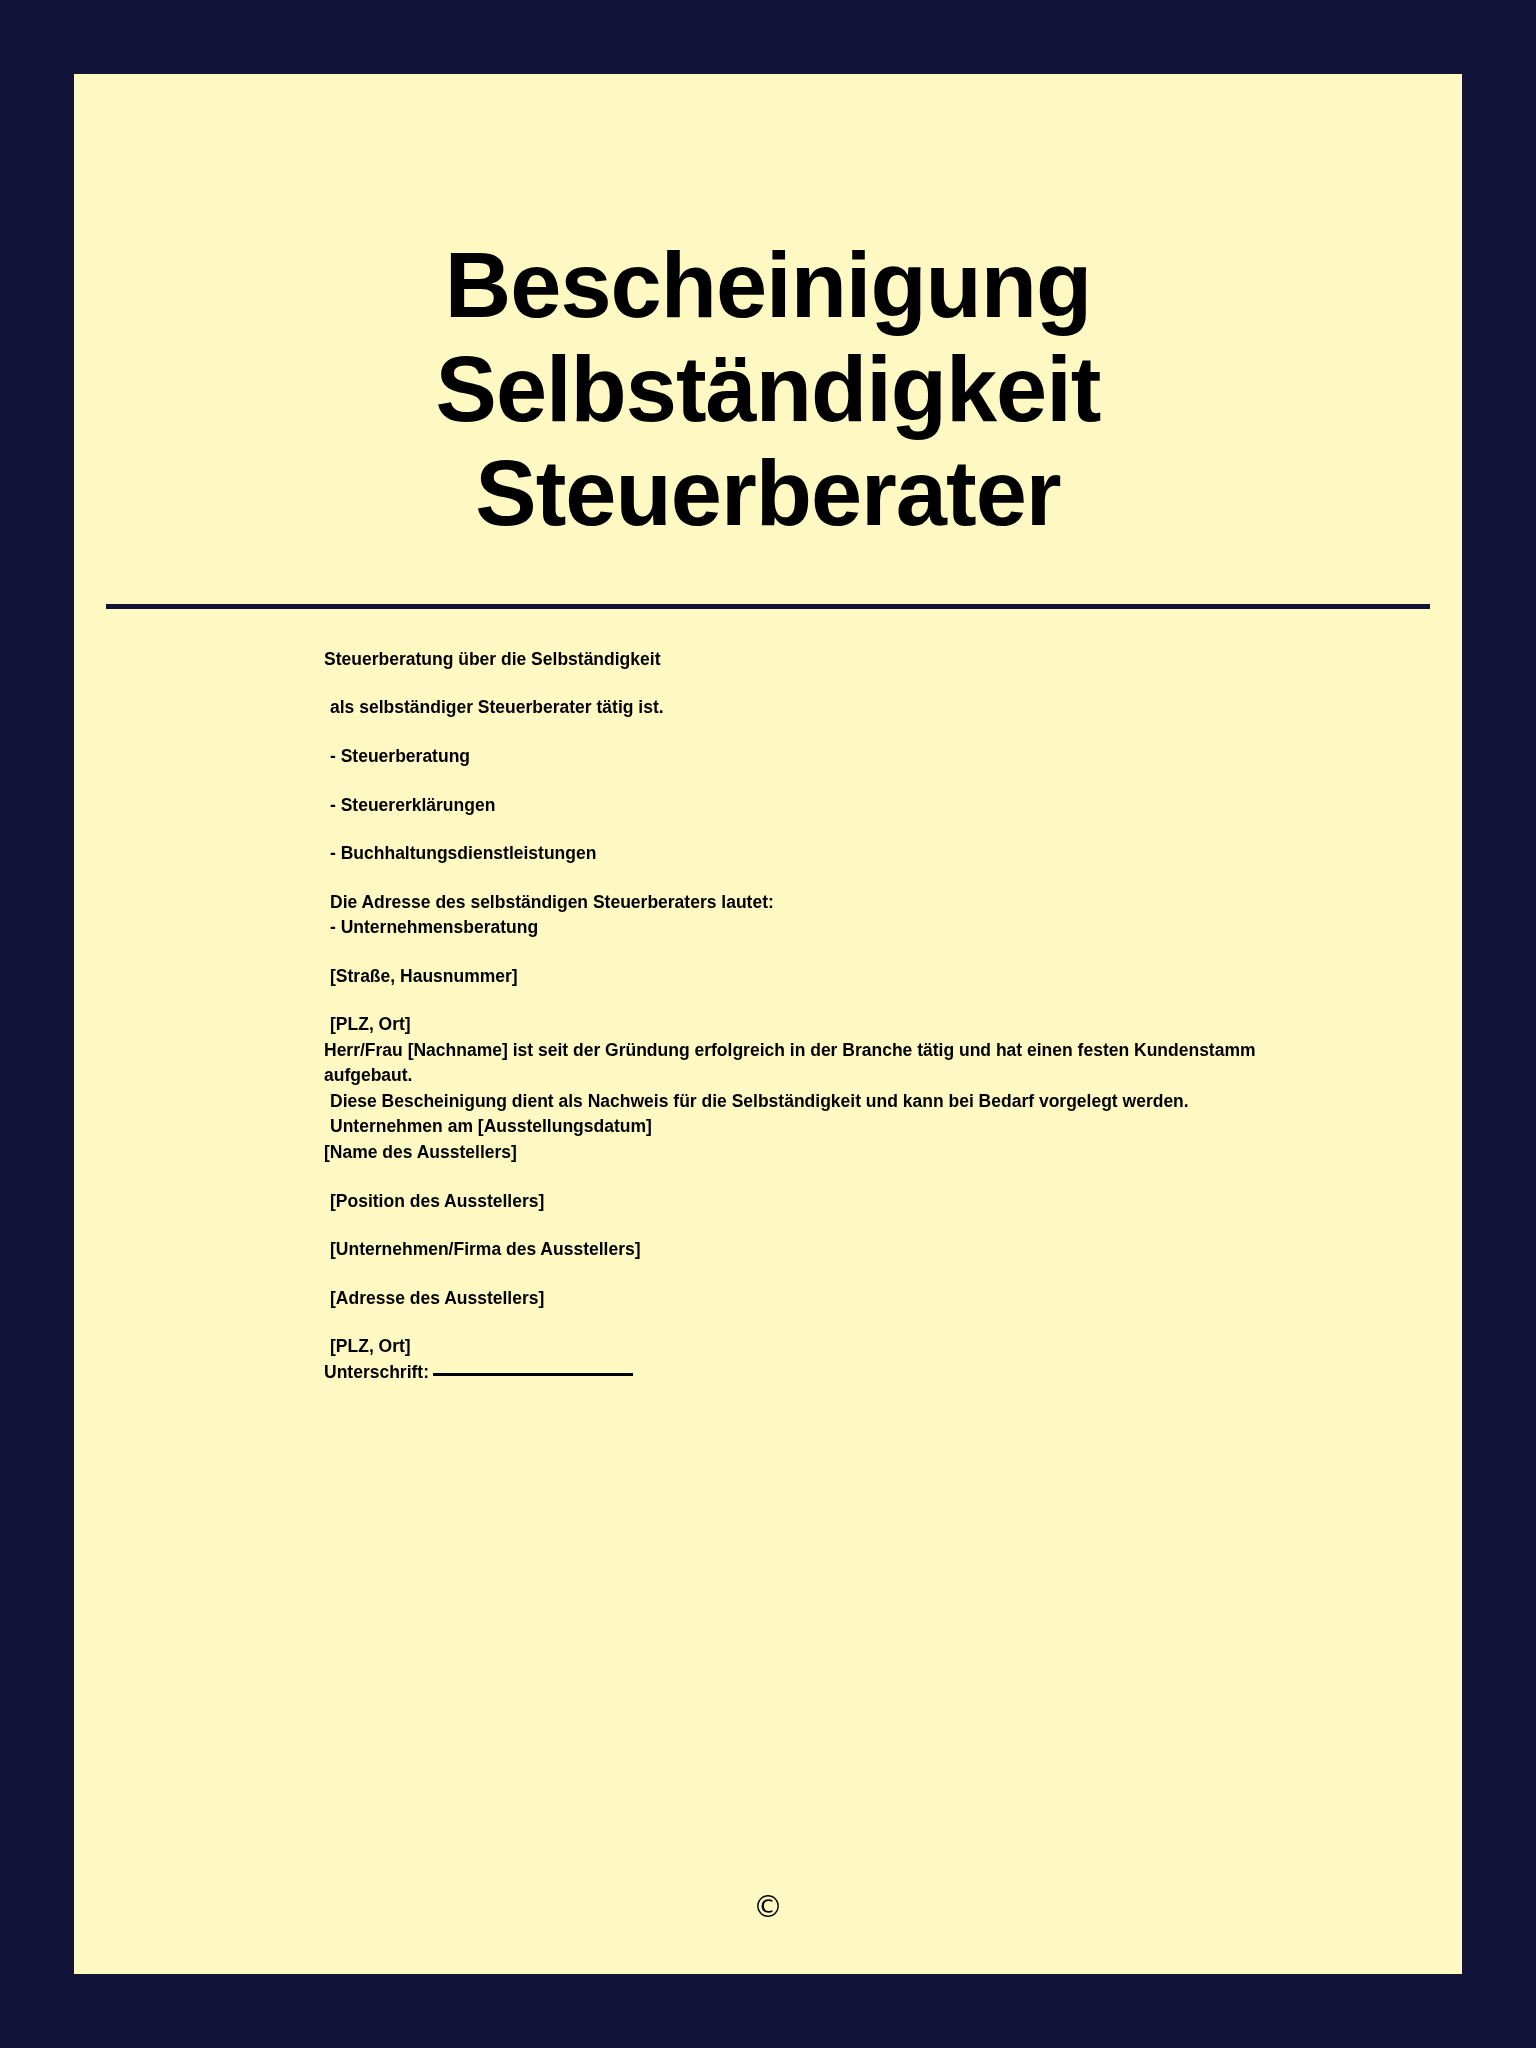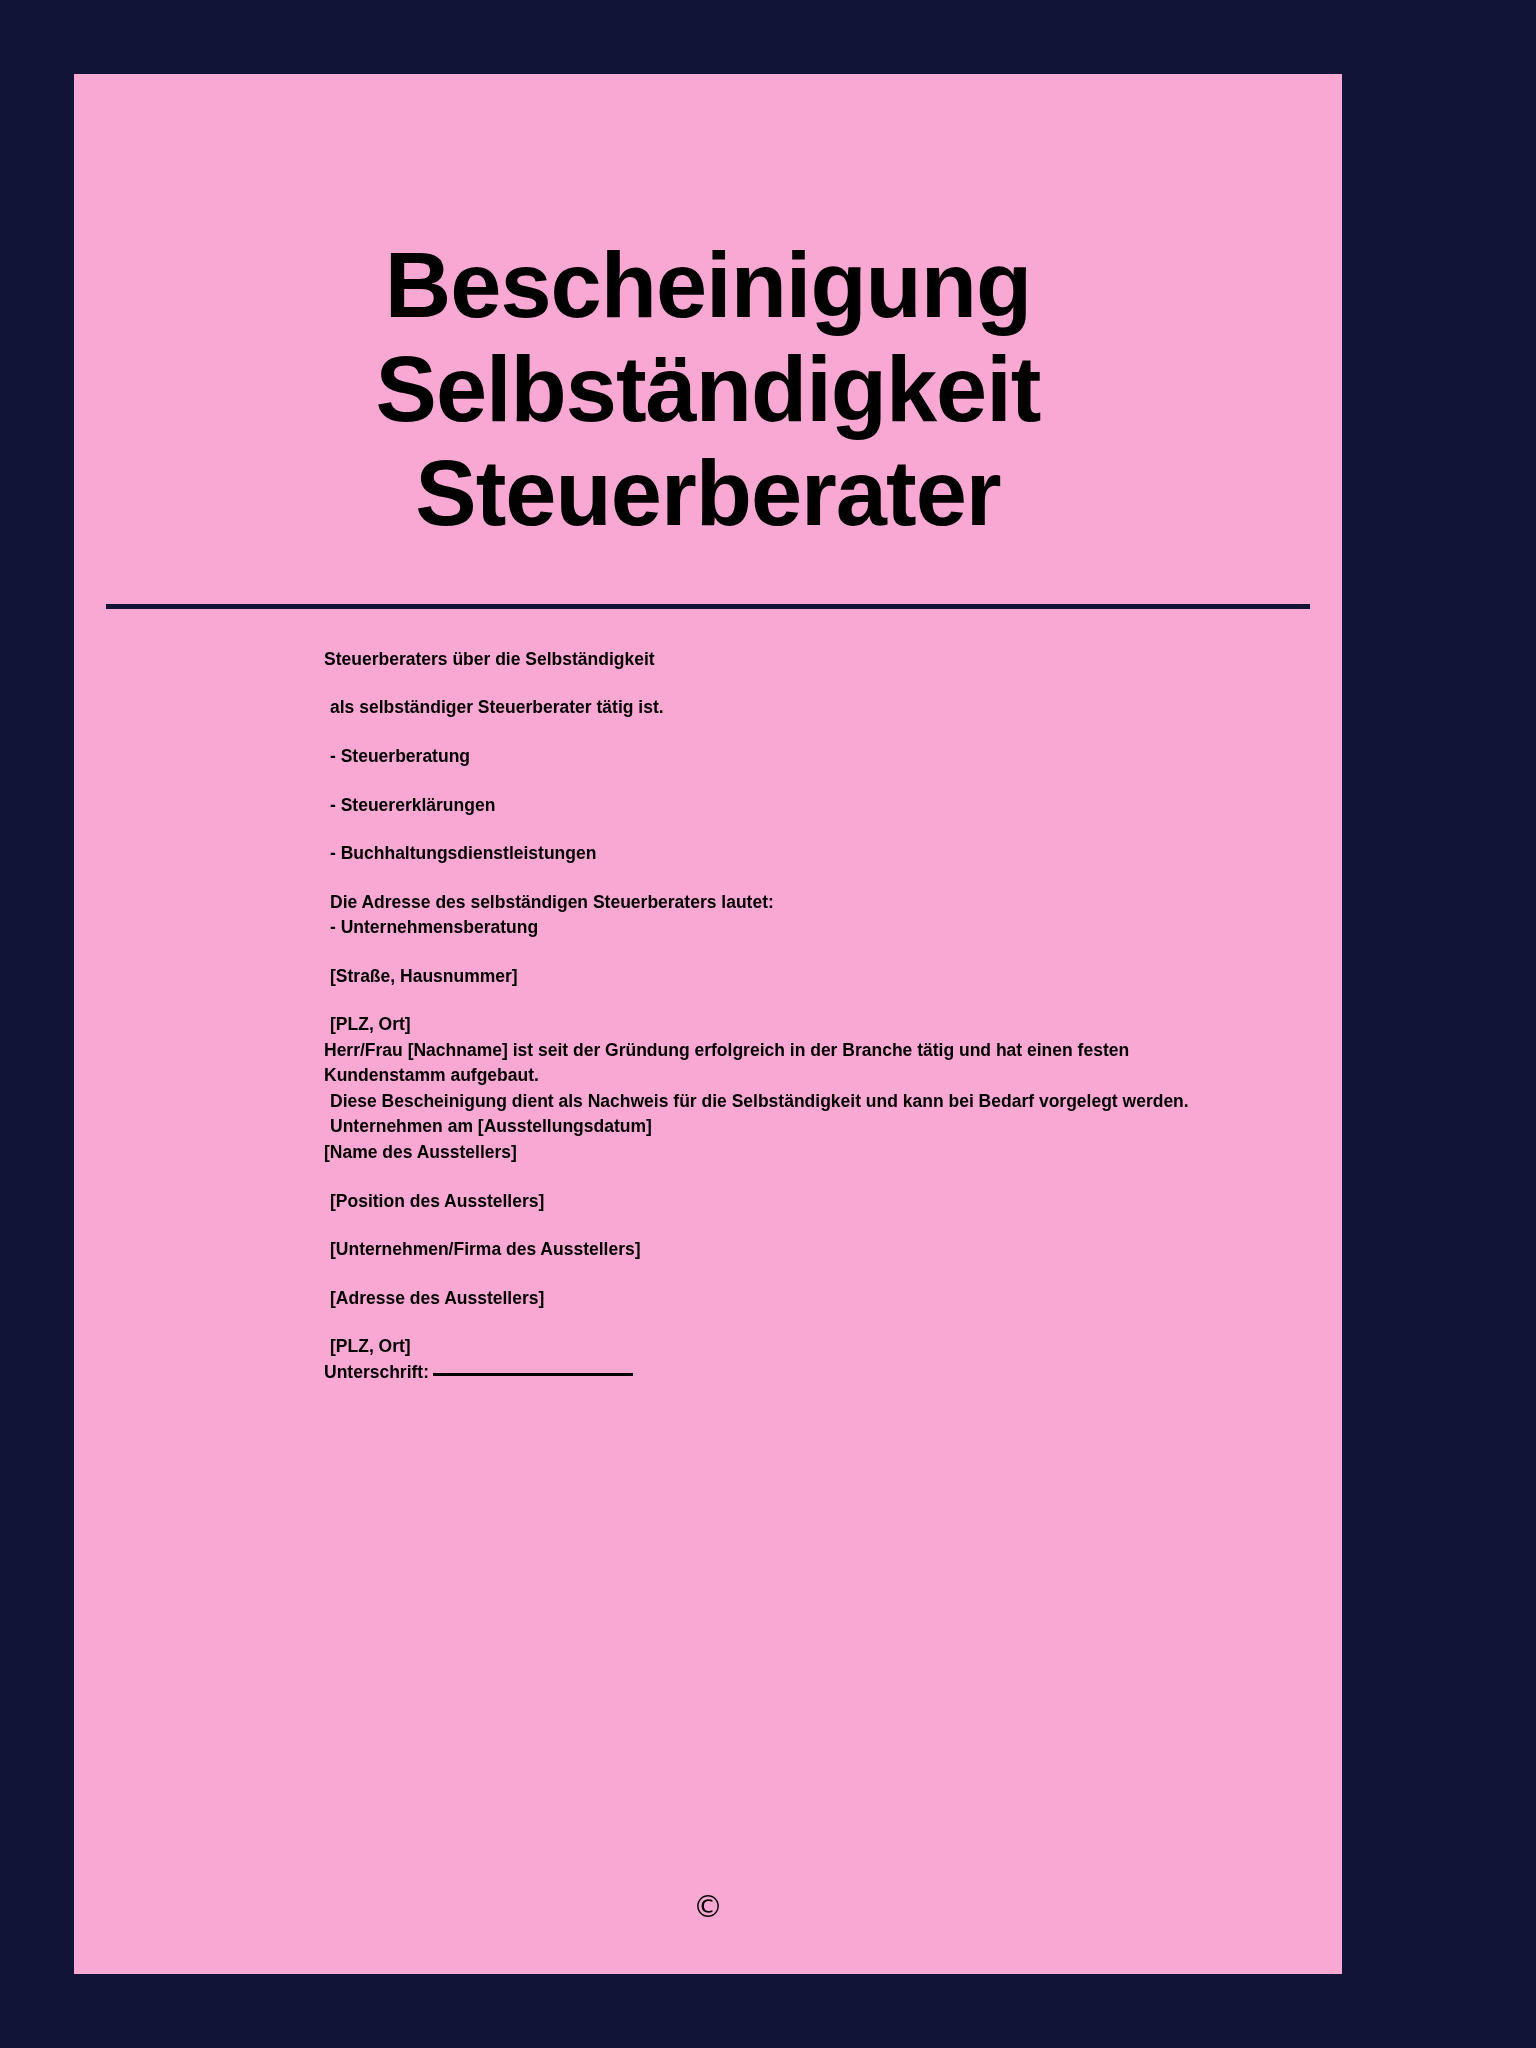--- a/index.html
+++ b/index.html
@@ -10,23 +10,23 @@
     width: 1536px;
     height: 2048px;
     background: #111436;
     font-family: "Liberation Sans", sans-serif;
     overflow: hidden;
   }
   .page {
     position: absolute;
     left: 74px;
     top: 74px;
-    width: 1268px;
+    width: 1388px;
     height: 1900px;
-    background: #f9a8d4;
+    background: #fef9c3;
     box-sizing: border-box;
   }
   .title-block {
     padding: 160px 100px 0 100px;
     text-align: center;
   }
   .doc-title {
     font-size: 92px;
     line-height: 1.13;
     font-weight: bold;
@@ -86,21 +86,21 @@
     <h1 class="doc-title">
       <span>Bescheinigung</span><br>
       <span>Selbständigkeit</span><br>
       <span>Steuerberater</span>
     </h1>
   </div>
 
   <div class="divider"></div>
 
   <div class="body-block">
-    <p>Steuerberaters über die Selbständigkeit</p>
+    <p>Steuerberatung über die Selbständigkeit</p>
     <div class="gap-line"></div>
     <p class="indent">als selbständiger Steuerberater tätig ist.</p>
     <div class="gap-line"></div>
     <p class="indent">- Steuerberatung</p>
     <div class="gap-line"></div>
     <p class="indent">- Steuererklärungen</p>
     <div class="gap-line"></div>
     <p class="indent">- Buchhaltungsdienstleistungen</p>
     <div class="gap-line"></div>
     <p class="indent">Die Adresse des selbständigen Steuerberaters lautet:</p>

